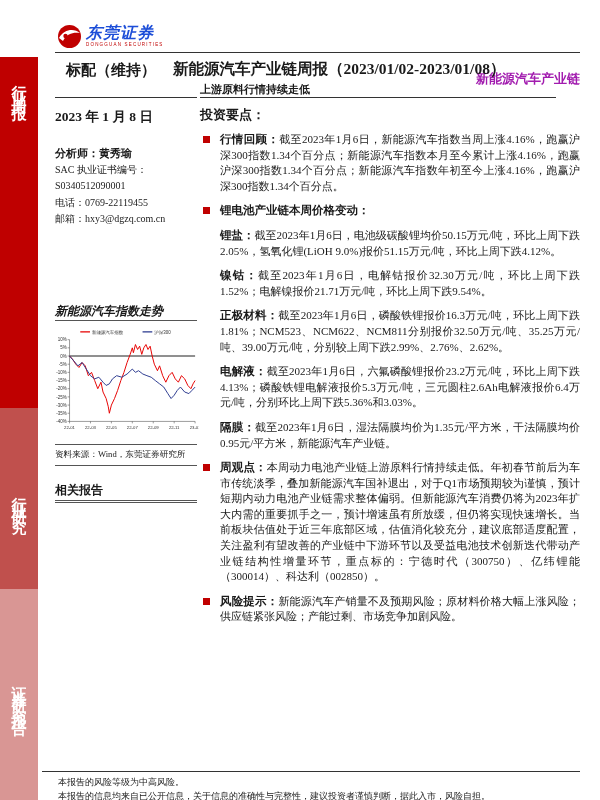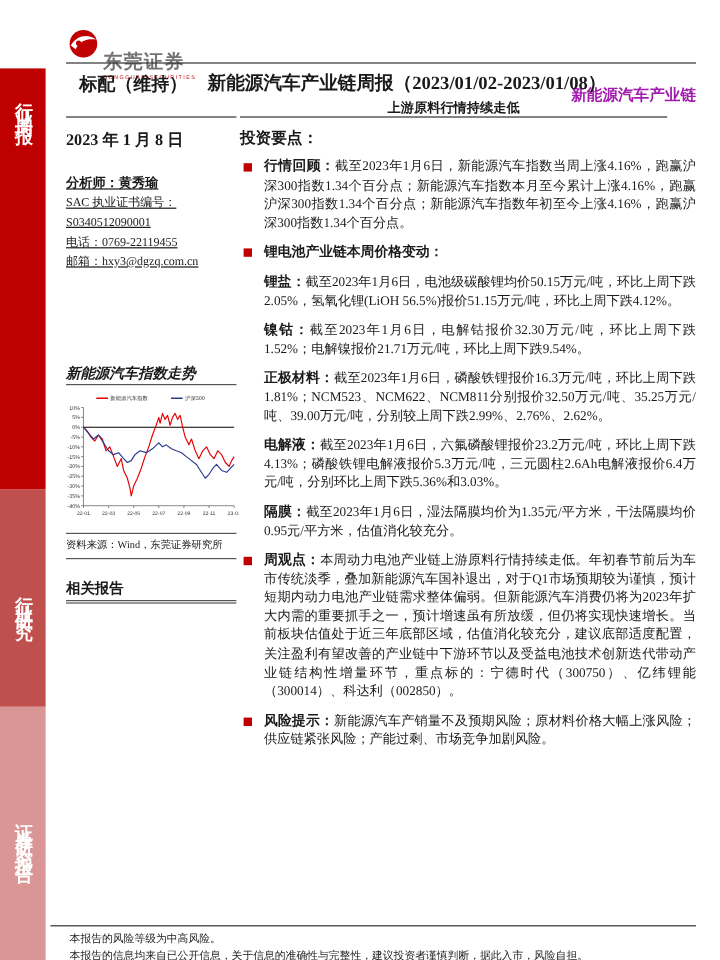--- a/index.html
+++ b/index.html
@@ -13,32 +13,32 @@
   .sidebar{position:absolute;left:0;top:57px;width:38px;height:743px;display:flex;flex-direction:column;}
   .sb-sec{display:flex;justify-content:center;}
   .sb-sec1{height:351px;background:#bf0000;align-items:flex-start;padding-top:16px;box-sizing:border-box;}
   .sb-sec2{height:181px;background:#c0504d;align-items:center;}
   .sb-sec3{height:211px;background:#d99694;align-items:center;}
   .vt{writing-mode:vertical-rl;text-orientation:upright;color:#fff;font-weight:bold;
       font-size:15px;letter-spacing:7px;line-height:38px;}
   
   .logo{position:absolute;left:57px;top:24px;display:flex;align-items:flex-start;}
   .logo-txt{margin-left:4px;}
-  .brand-cn{color:#737373;font-weight:bold;font-size:16px;letter-spacing:1px;line-height:18px;margin-top:20px;}
+  .brand-cn{color:#1d4ed8;font-weight:bold;font-size:16px;font-style:italic;letter-spacing:1px;line-height:18px;}
   .brand-en{color:#c00000;font-size:4.5px;letter-spacing:1.2px;line-height:5px;font-family:"Liberation Sans",sans-serif;}
   .category{position:absolute;right:20px;top:30px;color:#a21caf;font-weight:bold;font-size:13px;margin-top:40px;}
   .hrule{position:absolute;left:55px;width:525px;top:52px;height:0;border-top:1.6px solid #333;}
   .rating{position:absolute;left:66px;top:61px;font-weight:bold;font-size:15px;}
   .rep-title{position:absolute;left:173px;top:59px;width:400px;font-weight:bold;font-size:15.5px;}
-  .subtitle{position:absolute;left:200px;top:82px;width:356px;text-align:center;font-weight:bold;font-size:11px;}
+  .subtitle{position:absolute;left:200px;top:82px;width:356px;text-align:left;font-weight:bold;font-size:11px;}
   .subrule-l{position:absolute;left:55px;width:142px;top:97px;border-top:1.4px solid #333;}
   .subrule-r{position:absolute;left:200px;width:356px;top:97px;border-top:1.4px solid #333;}
   
   .date{position:absolute;left:55px;top:108px;font-weight:bold;font-size:13.5px;}
-  .analyst{position:absolute;left:55px;top:145px;width:150px;font-size:10px;line-height:16.5px;text-decoration:underline;}
+  .analyst{position:absolute;left:55px;top:145px;width:150px;font-size:10px;line-height:16.5px;}
   .analyst .b{font-weight:bold;font-size:11px;}
   .chart-title{position:absolute;left:55px;top:303px;font-weight:bold;font-size:12px;font-style:italic;}
   .chart-title-rule{position:absolute;left:55px;width:142px;top:320px;border-top:1px solid #555;}
   .chart-box{position:absolute;left:53px;top:324px;width:146px;height:116px;}
   .src-rule-t{position:absolute;left:55px;width:142px;top:444px;border-top:1px solid #555;}
   .source{position:absolute;left:55px;top:449px;width:142px;font-size:8.6px;}
   .src-rule-b{position:absolute;left:55px;width:142px;top:465px;border-top:1px solid #555;}
   .related{position:absolute;left:55px;top:482px;font-weight:bold;font-size:12px;text-align:center;}
   .related-rule{position:absolute;left:55px;width:142px;top:500px;border-top:3px double #555;}
   
@@ -162,25 +162,25 @@
   <div class="bullet">
     <span class="sq"></span>
     <p class="btext"><b>行情回顾：</b><span>截至2023年1月6日，新能源汽车指数当周上涨4.16%，跑赢沪深300指数1.34个百分点；新能源汽车指数本月至今累计上涨4.16%，跑赢沪深300指数1.34个百分点；新能源汽车指数年初至今上涨4.16%，跑赢沪深300指数1.34个百分点。</span></p>
   </div>
 
   <div class="bullet">
     <span class="sq"></span>
     <p class="btext"><b>锂电池产业链本周价格变动：</b><span></span></p>
   </div>
 
-  <p class="sub"><b>锂盐：</b><span>截至2023年1月6日，电池级碳酸锂均价50.15万元/吨，环比上周下跌2.05%，氢氧化锂(LiOH 56.5%)报价51.15万元/吨，环比上周下跌4.12%。</span></p>
+  <p class="sub"><b>锂盐：</b><span>截至2023年1月6日，电池级碳酸锂均价50.15万元/吨，环比上周下跌2.05%，氢氧化锂(LiOH 9.0%)报价51.15万元/吨，环比上周下跌4.12%。</span></p>
   <p class="sub"><b>镍钴：</b><span>截至2023年1月6日，电解钴报价32.30万元/吨，环比上周下跌1.52%；电解镍报价21.71万元/吨，环比上周下跌9.54%。</span></p>
   <p class="sub"><b>正极材料：</b><span>截至2023年1月6日，磷酸铁锂报价16.3万元/吨，环比上周下跌1.81%；NCM523、NCM622、NCM811分别报价32.50万元/吨、35.25万元/吨、39.00万元/吨，分别较上周下跌2.99%、2.76%、2.62%。</span></p>
   <p class="sub"><b>电解液：</b><span>截至2023年1月6日，六氟磷酸锂报价23.2万元/吨，环比上周下跌4.13%；磷酸铁锂电解液报价5.3万元/吨，三元圆柱2.6Ah电解液报价6.4万元/吨，分别环比上周下跌5.36%和3.03%。</span></p>
-  <p class="sub"><b>隔膜：</b><span>截至2023年1月6日，湿法隔膜均价为1.35元/平方米，干法隔膜均价0.95元/平方米，估值消化较充分。</span></p>
+  <p class="sub"><b>隔膜：</b><span>截至2023年1月6日，湿法隔膜均价为1.35元/平方米，干法隔膜均价0.95元/平方米，新能源汽车产业链。</span></p>
 
   <div class="bullet">
     <span class="sq"></span>
     <p class="btext"><b>周观点：</b><span>本周动力电池产业链上游原料行情持续走低。年初春节前后为车市传统淡季，叠加新能源汽车国补退出，对于Q1市场预期较为谨慎，预计短期内动力电池产业链需求整体偏弱。但新能源汽车消费仍将为2023年扩大内需的重要抓手之一，预计增速虽有所放缓，但仍将实现快速增长。当前板块估值处于近三年底部区域，估值消化较充分，建议底部适度配置，关注盈利有望改善的产业链中下游环节以及受益电池技术创新迭代带动产业链结构性增量环节，重点标的：宁德时代（300750）、亿纬锂能（300014）、科达利（002850）。</span></p>
   </div>
 
   <div class="bullet">
     <span class="sq"></span>
     <p class="btext"><b>风险提示：</b><span>新能源汽车产销量不及预期风险；原材料价格大幅上涨风险；供应链紧张风险；产能过剩、市场竞争加剧风险。</span></p>
   </div>

